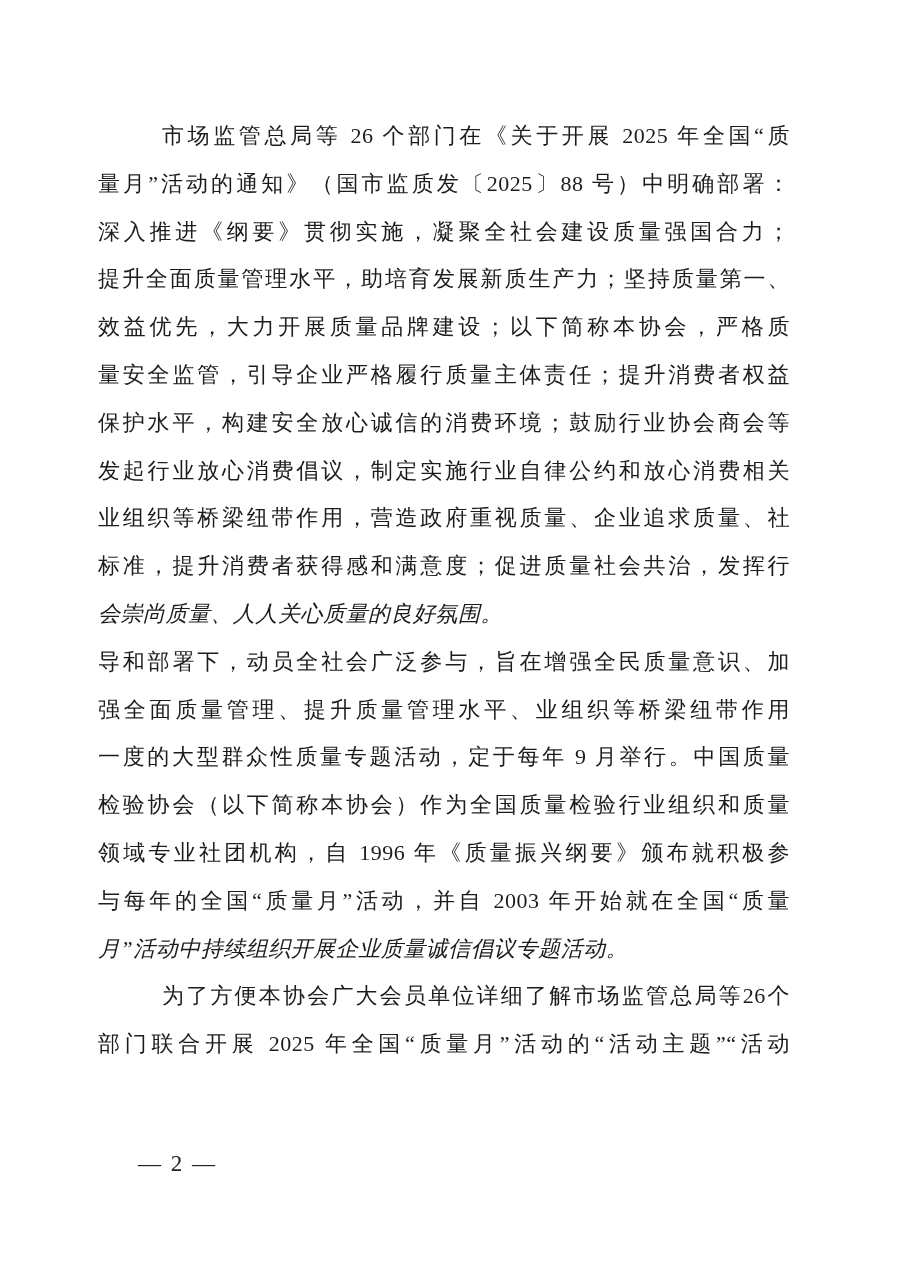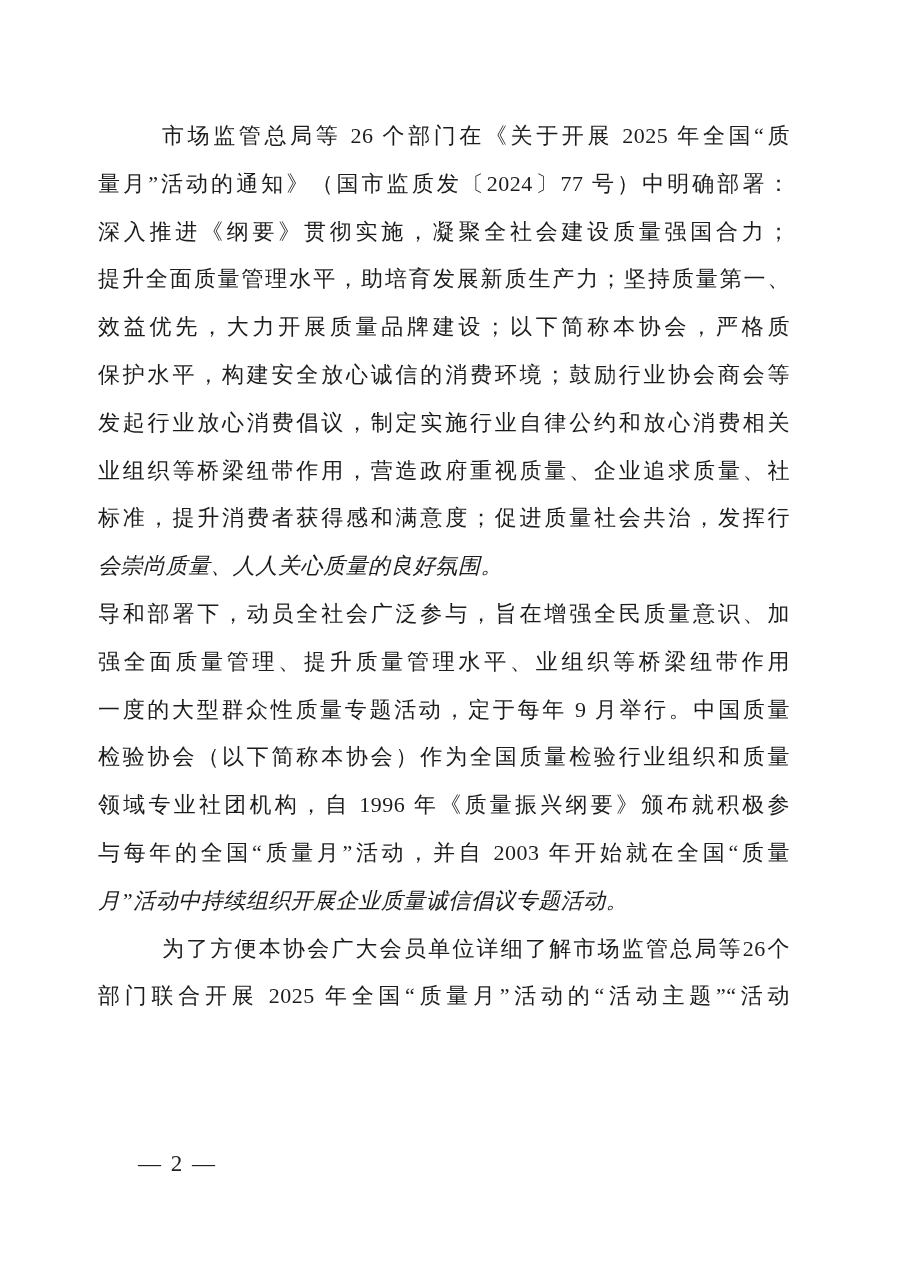--- a/index.html
+++ b/index.html
@@ -60,24 +60,25 @@
   }
 </style>
 </head>
 <body>
 
 <div class="page">
   <div class="text-block">
 
     <div class="para">
       <div class="line indent">市场监管总局等 26 个部门在《关于开展 2025 年全国“质</div>
-      <div class="line">量月”活动的通知》（国市监质发〔2024〕77 号）中明确部署：</div>
+      <div class="line">量月”活动的通知》（国市监质发〔2025〕88 号）中明确部署：</div>
       <div class="line">深入推进《纲要》贯彻实施，凝聚全社会建设质量强国合力；</div>
       <div class="line">提升全面质量管理水平，助培育发展新质生产力；坚持质量第一、</div>
       <div class="line">效益优先，大力开展质量品牌建设；以下简称本协会，严格质</div>
+      <div class="line">量安全监管，引导企业严格履行质量主体责任；提升消费者权益</div>
       <div class="line">保护水平，构建安全放心诚信的消费环境；鼓励行业协会商会等</div>
       <div class="line">发起行业放心消费倡议，制定实施行业自律公约和放心消费相关</div>
       <div class="line">业组织等桥梁纽带作用，营造政府重视质量、企业追求质量、社</div>
       <div class="line">标准，提升消费者获得感和满意度；促进质量社会共治，发挥行</div>
       <div class="line end">会崇尚质量、人人关心质量的良好氛围。</div>
     </div>
 
     <div class="para">
       <div class="line">导和部署下，动员全社会广泛参与，旨在增强全民质量意识、加</div>
       <div class="line">强全面质量管理、提升质量管理水平、业组织等桥梁纽带作用</div>

